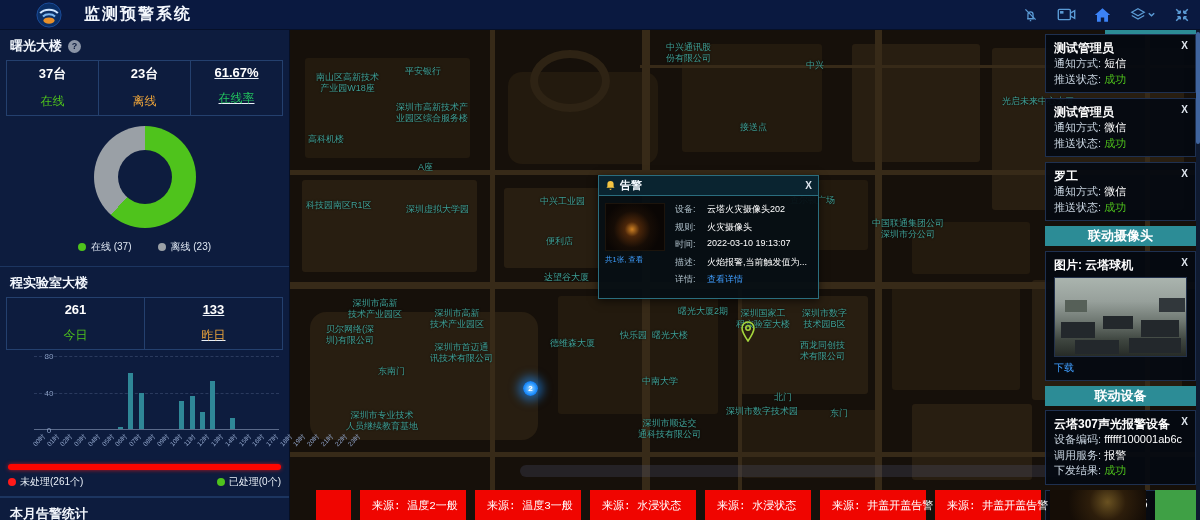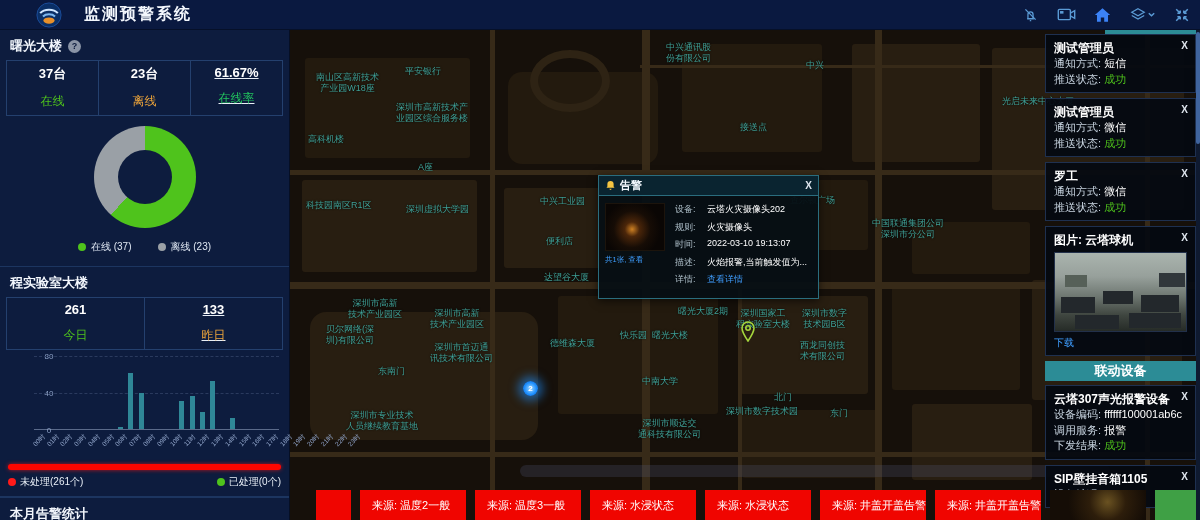--- a/index.html
+++ b/index.html
@@ -105,21 +105,21 @@
   .photo .ph-shape { position:absolute; background:#23282c; }
   .download-link { display:inline-block; margin-top:3px; font-size:10px; color:#3f9eff; cursor:pointer; }
 
   .v-scrollbar { position:absolute; right:0; top:30px; width:4px; height:490px; background:#0f1a30; z-index:30; }
   .v-scrollbar .thumbbar { position:absolute; top:2px; left:0; width:4px; height:112px; background:#3f649e; border-radius:2px; }
 
   
   .ticker { position:absolute; left:290px; top:490px; width:910px; height:30px; z-index:15;
             display:flex; gap:9px; padding-left:26px; overflow:hidden; background:transparent; }
   .ticker-box { flex:none; height:30px; background:#f00500; color:#ffffff; font-size:11px;
-                display:flex; align-items:center; padding-left:12px; width:106px; white-space:nowrap; cursor:pointer; }
+                display:flex; align-items:center; padding-left:12px; width:106px; white-space:nowrap; cursor:pointer;font-family:Liberation Mono, monospace; }
   .ticker-box.partial { width:35px; padding:0; }
   .ticker-thumb { flex:none; width:96px; height:30px; cursor:pointer;
     background:#150d06; background-image:radial-gradient(circle at 60% 40%, rgba(190,150,60,.5) 0%, rgba(90,60,20,.35) 30%, transparent 65%); }
   .ticker-thumb.green { width:61px; background:#3fa045; background-image:none; }
 </style>
 </head>
 <body>
 
 <div class="app">
 
@@ -514,20 +514,21 @@
           <div class="card-row"><span>推送状态: </span><span class="val ok">成功</span></div>
         </div>
         <div class="r-card">
           <div class="card-name">罗工</div>
           <span class="card-close">X</span>
           <div class="card-row"><span>通知方式: </span><span class="val">微信</span></div>
           <div class="card-row"><span>推送状态: </span><span class="val ok">成功</span></div>
         </div>
       </div>
 
+    <div class="section-header">联动摄像头</div>
 
     <div class="r-card camera-card">
       <div class="card-name">图片: 云塔球机</div>
       <span class="card-close">X</span>
       <div class="photo">
         <div class="ph-shape" style="left:6px;top:44px;width:34px;height:16px;"></div>
         <div class="ph-shape" style="left:48px;top:38px;width:30px;height:13px;"></div>
         <div class="ph-shape" style="left:86px;top:42px;width:38px;height:17px;"></div>
         <div class="ph-shape" style="left:20px;top:62px;width:44px;height:14px;"></div>
         <div class="ph-shape" style="left:74px;top:60px;width:52px;height:15px;"></div>

